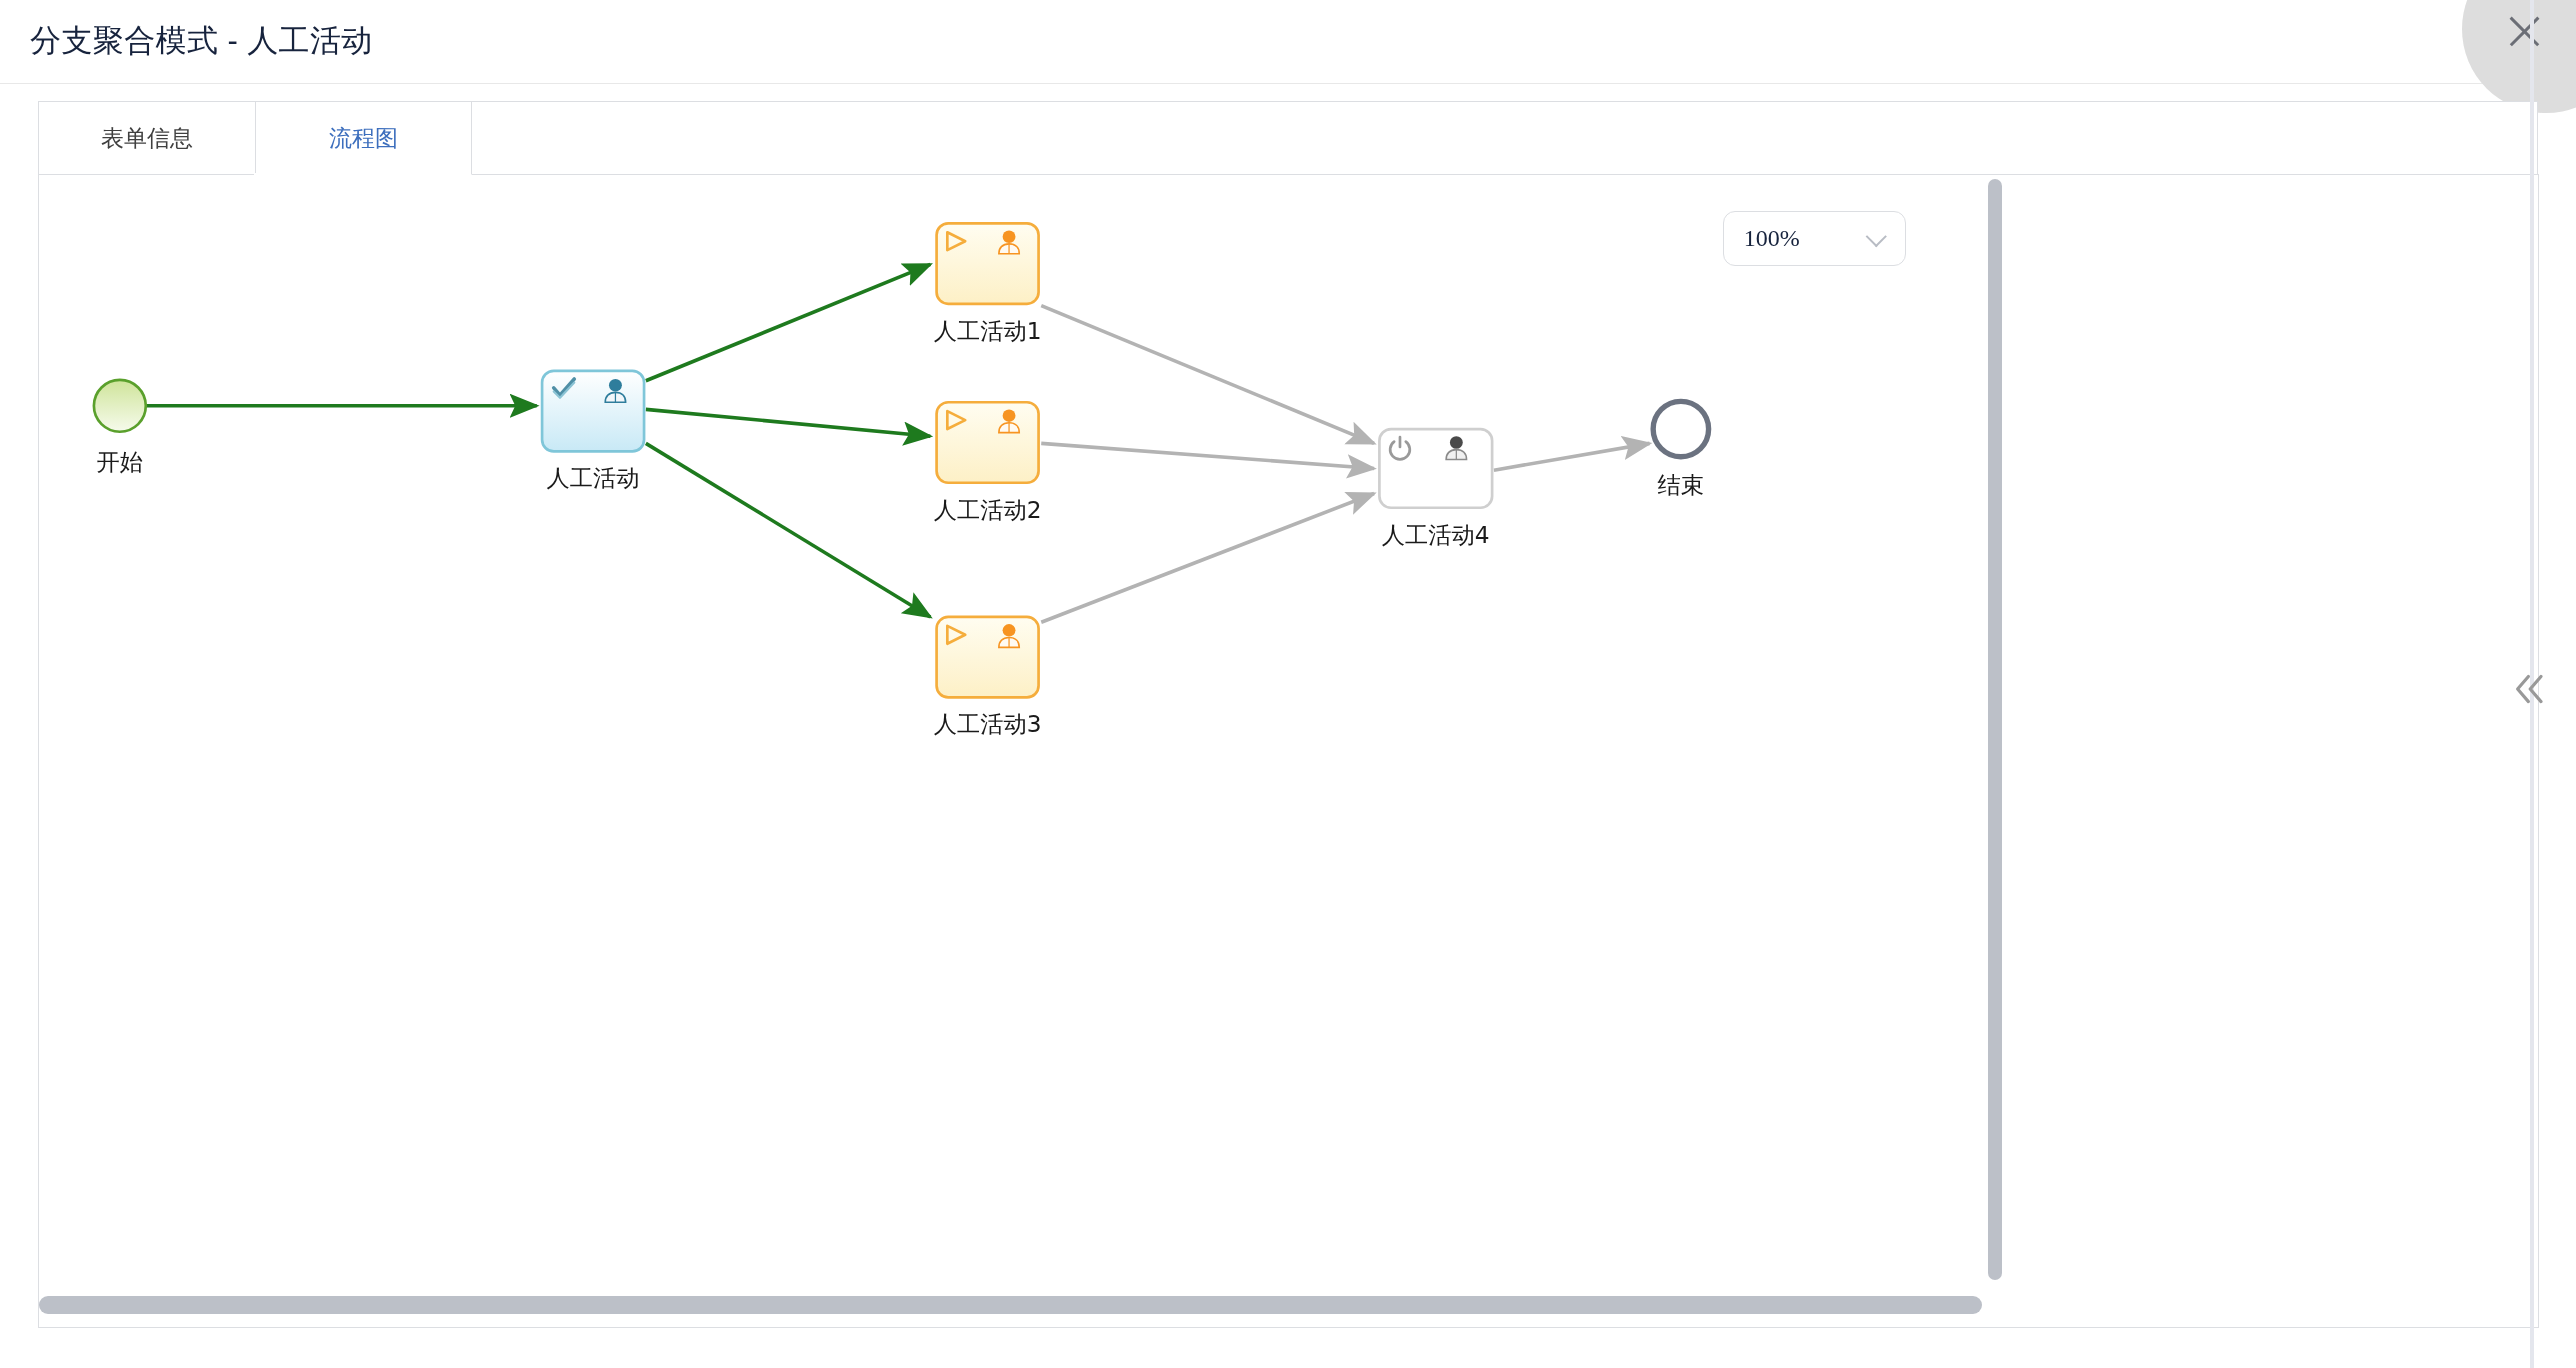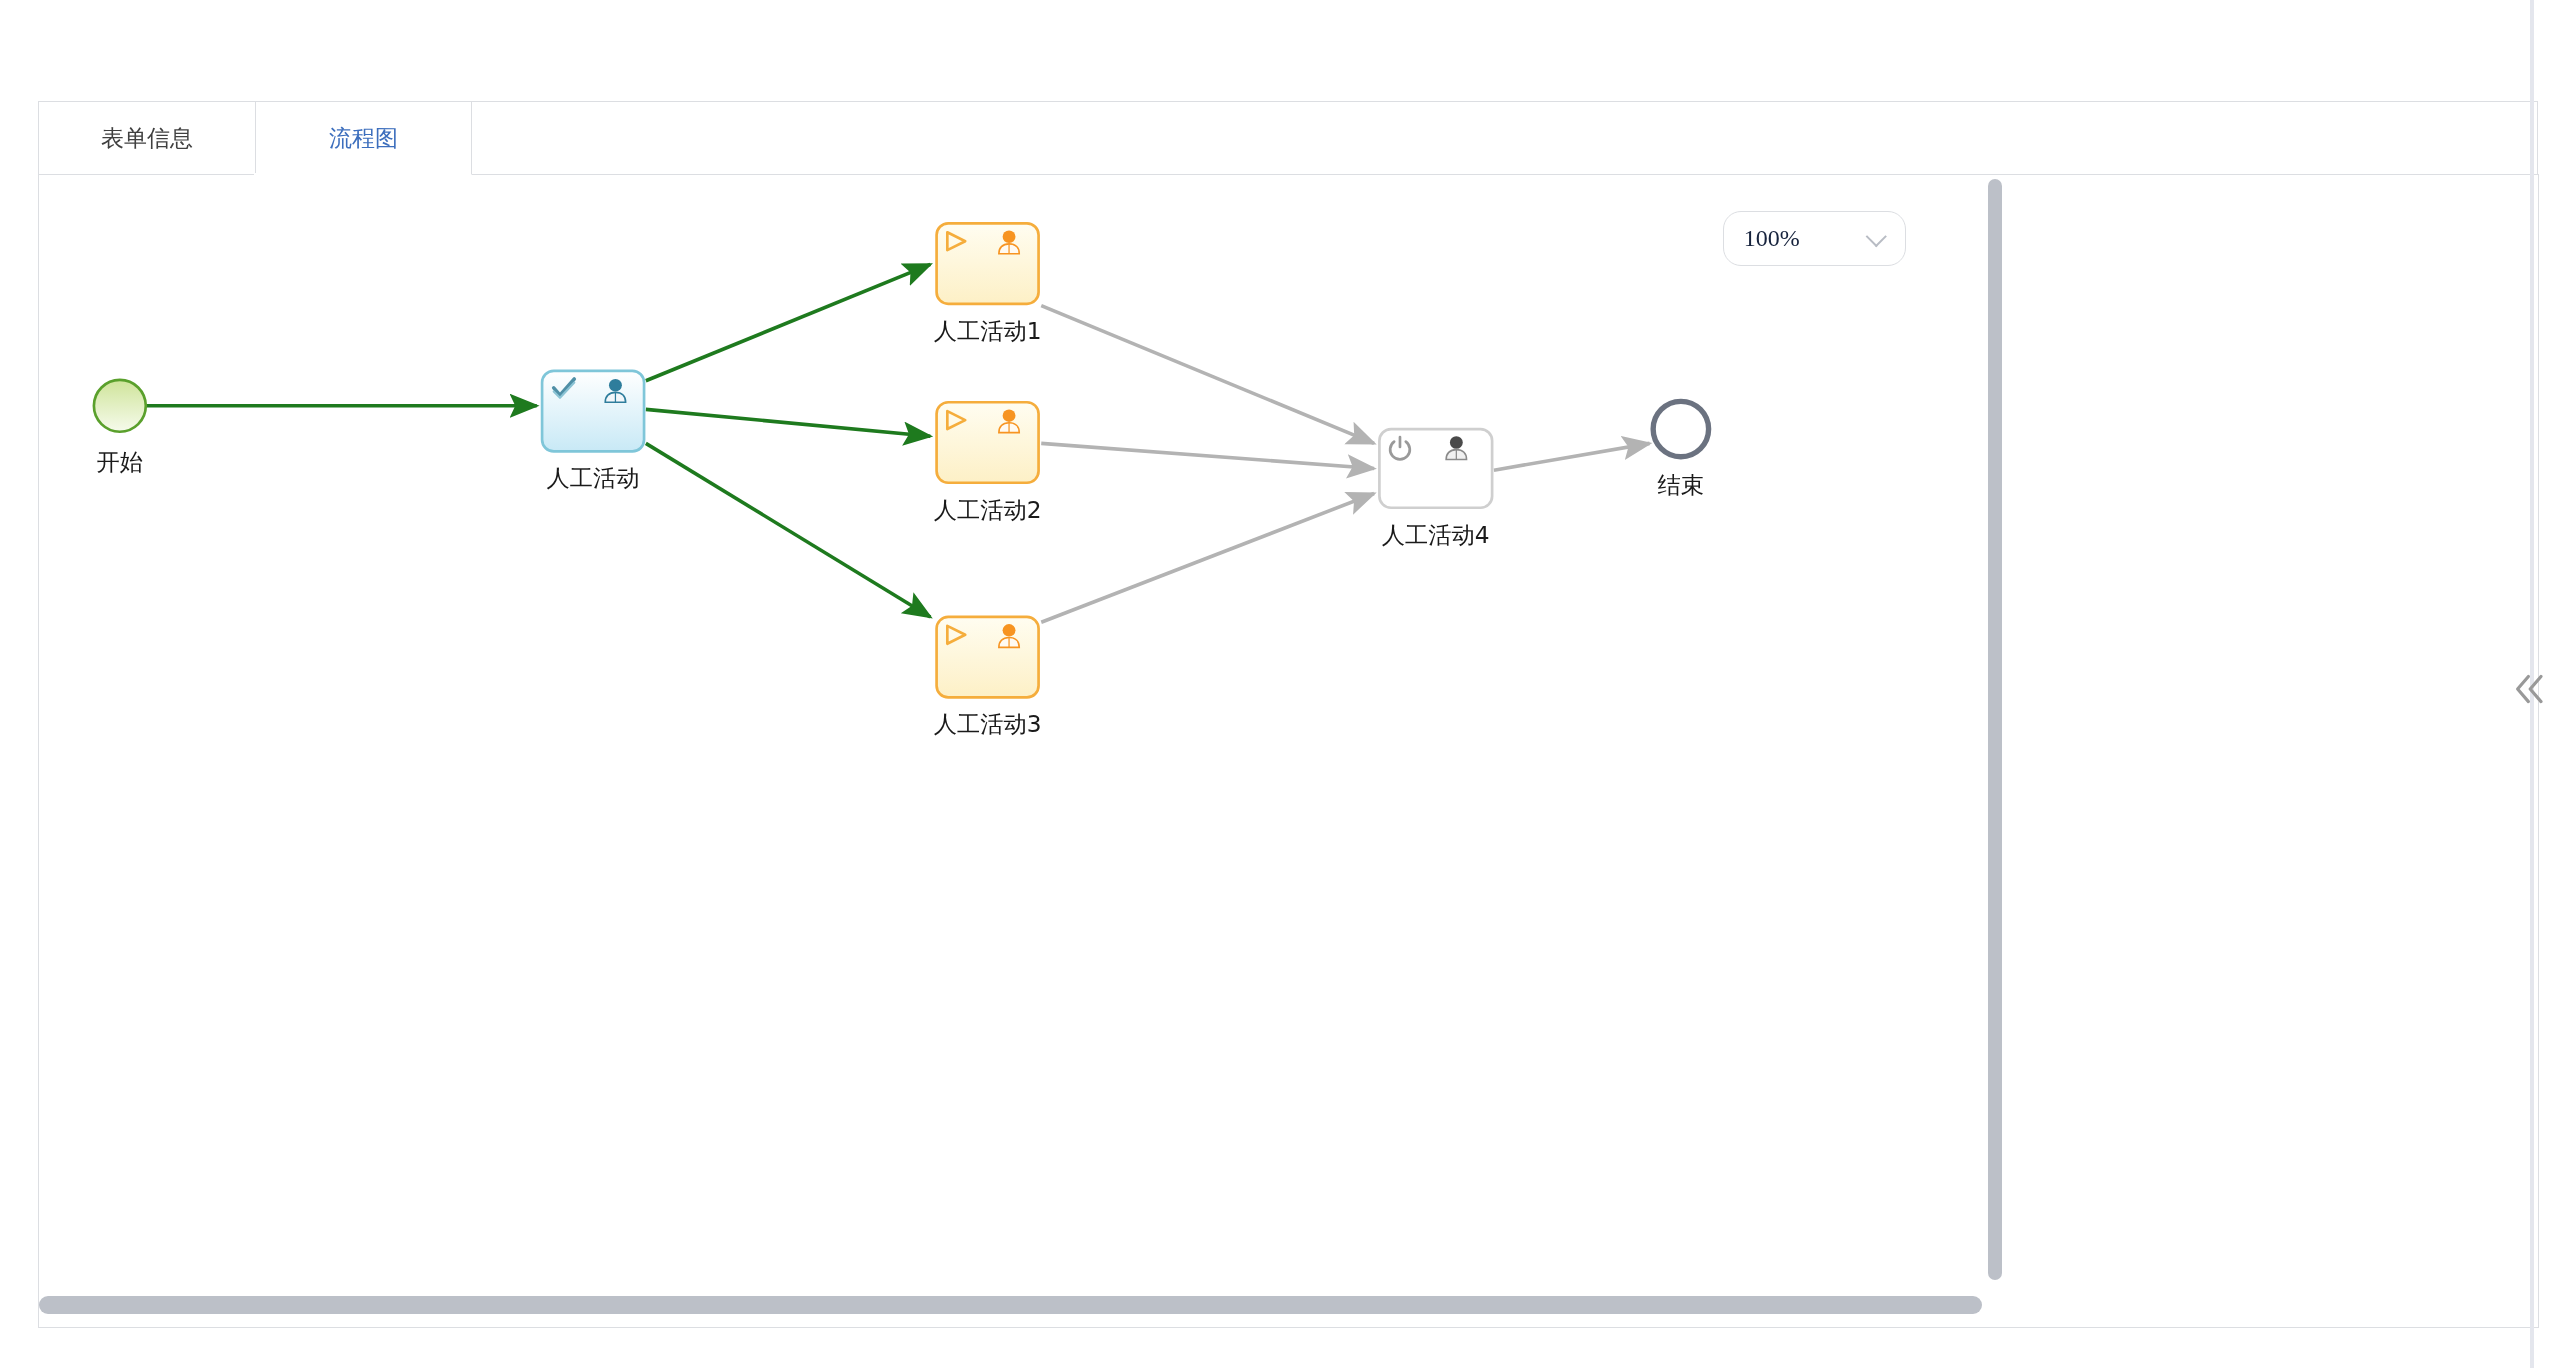--- a/index.html
+++ b/index.html
@@ -147,21 +147,21 @@
 
   
   #zoom-select {
     position: absolute;
     left: 1723px;
     top: 211px;
     width: 183px;
     height: 55px;
     box-sizing: border-box;
     border: 1.8px solid #dcdee2;
-    border-radius: 18px;
+    border-radius: 12px;
     background: #ffffff;
     display: flex;
     align-items: center;
     cursor: pointer;
     z-index: 6;
   }
   #zoom-value {
     position: absolute;
     left: 19.7px;
     font-size: 24px;
@@ -255,20 +255,26 @@
     z-index: 7;
     cursor: pointer;
   }
   #collapse-handle svg { display: block; }
 </style>
 </head>
 <body>
 
 <div id="dialog">
 
+  <div id="header">
+    <div id="page-title">分支聚合模式 - 人工活动</div>
+    <div id="close-button">
+      <div id="close-icon"></div>
+    </div>
+  </div>
 
   <div id="tabs-filler"></div>
   <div id="tabs-bar">
     <div class="tab">
       <span>表单信息</span>
     </div>
     <div class="tab active">
       <span>流程图</span>
     </div>
   </div>

